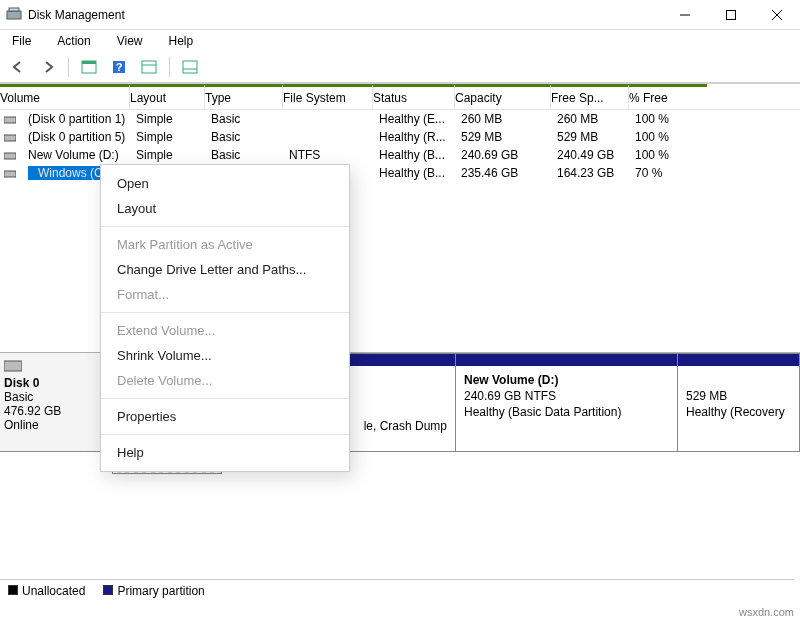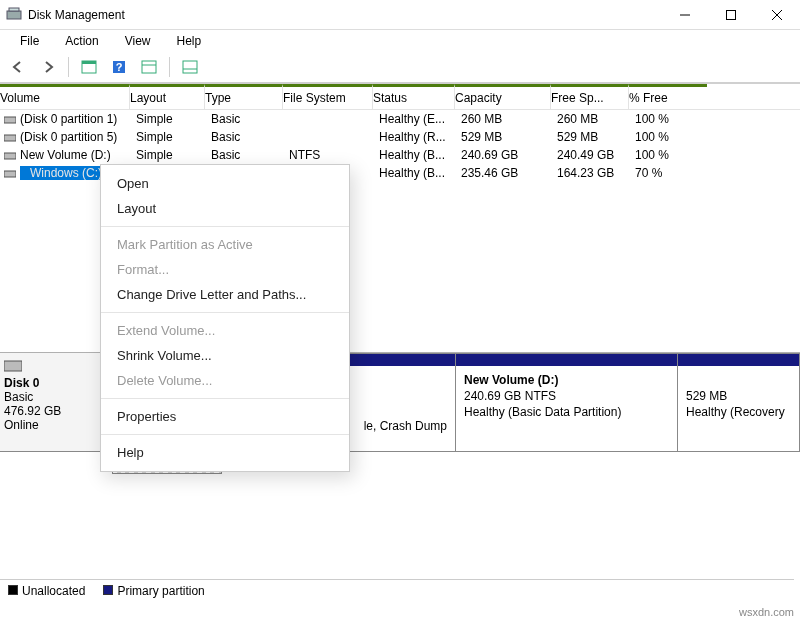--- a/index.html
+++ b/index.html
@@ -27,21 +27,21 @@
     display: inline-flex;
   }
   .titlebar .title { font-size: 12px; }
   .win-controls { margin-left: auto; display: flex; }
   .win-btn {
     width: 46px; height: 30px;
     display: flex; align-items: center; justify-content: center;
   }
   .menubar {
     display: flex;
-    padding: 2px 16px;
+    padding: 2px 8px;
     gap: 18px;
     font-size: 12px;
   }
   .menubar span { padding: 2px 4px; }
   .toolbar {
     display: flex;
     align-items: center;
     padding: 4px 6px;
     gap: 6px;
     border-bottom: 1px solid #d0d0d0;
@@ -71,21 +71,21 @@
   .col-vol { width: 130px; }
   .col-layout { width: 75px; }
   .col-type { width: 78px; }
   .col-fs { width: 90px; }
   .col-status { width: 82px; }
   .col-cap { width: 96px; }
   .col-free { width: 78px; }
   .col-pfree { width: 78px; border-right: none !important; }
   .vol-row { display: flex; height: 18px; align-items: center; }
   .vol-row div { padding: 0 6px; font-size: 12px; white-space: nowrap; overflow: hidden; }
-  .vol-cell-first { display: flex; align-items: center; gap: 4px; padding-left: 4px !important; }
+  .vol-cell-first { display: flex; align-items: center; gap: 12px; padding-left: 4px !important; }
   .vol-icon { width: 12px; height: 10px; display: inline-block; }
   .selected-vol { background: #0078d7; color: #e5e5e5; display: inline-block; padding: 0 10px; }
   .disk-graphic-area {
     margin-top: 170px;
     border-top: 1px solid #b0b0b0;
     display: flex;
     height: 100px;
   }
   .disk-info {
     width: 112px;
@@ -352,22 +352,22 @@
   <span><span class="swatch" style="background:#16197f"></span><span>Primary partition</span></span>
 </div>
 
 <div class="watermark">wsxdn.com</div>
 
 <div class="context-menu">
   <div class="item">Open</div>
   <div class="item">Layout</div>
   <div class="sep"></div>
   <div class="item disabled">Mark Partition as Active</div>
+  <div class="item">Change Drive Letter and Paths...</div>
   <div class="item disabled">Format...</div>
-  <div class="item">Change Drive Letter and Paths...</div>
   <div class="sep"></div>
   <div class="item disabled">Extend Volume...</div>
   <div class="item">Shrink Volume...</div>
   <div class="item disabled">Delete Volume...</div>
   <div class="sep"></div>
   <div class="item">Properties</div>
   <div class="sep"></div>
   <div class="item">Help</div>
 </div>
 

